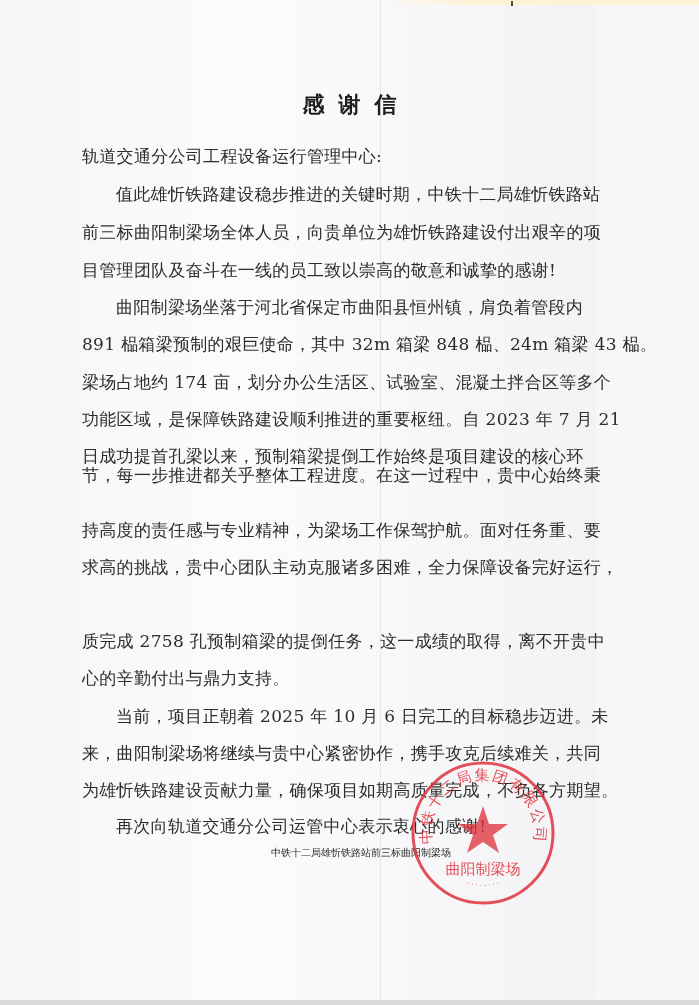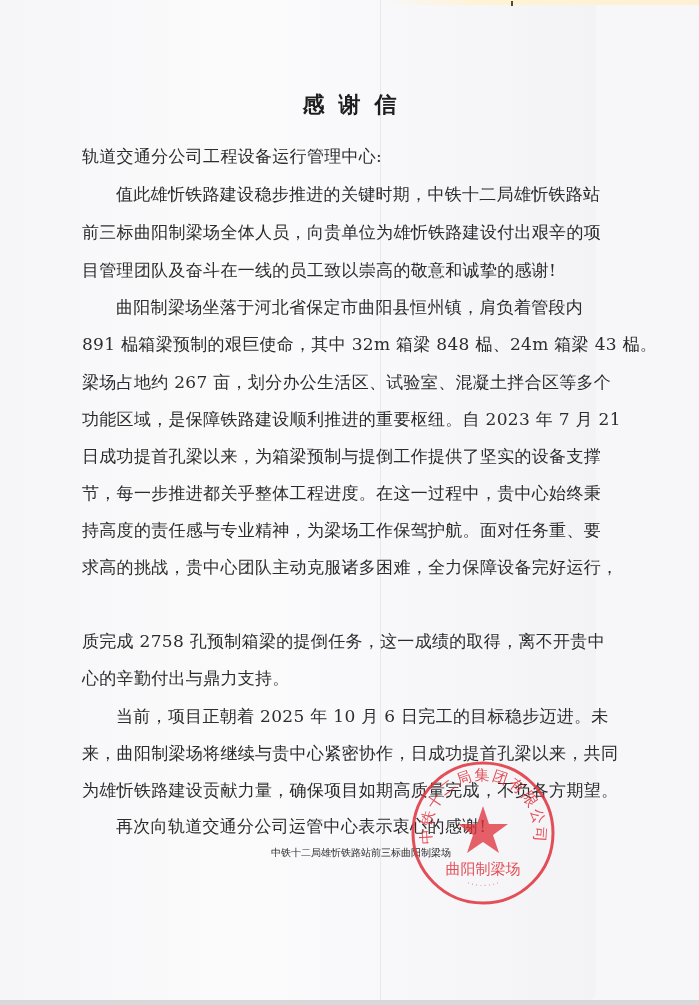--- a/index.html
+++ b/index.html
@@ -55,31 +55,31 @@
   <div class="title">感谢信</div>
 
   <div class="line" style="top:145px">轨道交通分公司工程设备运行管理中心:</div>
 
   <div class="line indent" style="top:183px">值此雄忻铁路建设稳步推进的关键时期，中铁十二局雄忻铁路站</div>
   <div class="line" style="top:221px">前三标曲阳制梁场全体人员，向贵单位为雄忻铁路建设付出艰辛的项</div>
   <div class="line" style="top:259px">目管理团队及奋斗在一线的员工致以崇高的敬意和诚挚的感谢!</div>
 
   <div class="line indent" style="top:296px">曲阳制梁场坐落于河北省保定市曲阳县恒州镇，肩负着管段内</div>
   <div class="line" style="top:333px">891  榀箱梁预制的艰巨使命，其中  32m 箱梁 848 榀、24m 箱梁 43 榀。</div>
-  <div class="line" style="top:371px">梁场占地约 267 亩，划分办公生活区、试验室、混凝土拌合区等多个</div>
+  <div class="line" style="top:371px">梁场占地约 174 亩，划分办公生活区、试验室、混凝土拌合区等多个</div>
   <div class="line" style="top:408px">功能区域，是保障铁路建设顺利推进的重要枢纽。自 2023 年 7 月 21</div>
-  <div class="line" style="top:445px">日成功提首孔梁以来，为箱梁预制与提倒工作提供了坚实的设备支撑</div>
-  <div class="line" style="top:482px">节，每一步推进都关乎整体工程进度。在这一过程中，贵中心始终秉</div>
+  <div class="line" style="top:445px">日成功提首孔梁以来，预制箱梁提倒工作始终是项目建设的核心环</div>
+  <div class="line" style="top:464px">节，每一步推进都关乎整体工程进度。在这一过程中，贵中心始终秉</div>
   <div class="line" style="top:519px">持高度的责任感与专业精神，为梁场工作保驾护航。面对任务重、要</div>
   <div class="line" style="top:556px">求高的挑战，贵中心团队主动克服诸多困难，全力保障设备完好运行，</div>
   <div class="line" style="top:630px">质完成 2758 孔预制箱梁的提倒任务，这一成绩的取得，离不开贵中</div>
   <div class="line" style="top:667px">心的辛勤付出与鼎力支持。</div>
 
   <div class="line indent" style="top:705px">当前，项目正朝着  2025 年 10 月 6 日完工的目标稳步迈进。未</div>
-  <div class="line" style="top:742px">来，曲阳制梁场将继续与贵中心紧密协作，日成功提首孔梁以来，共同</div>
+  <div class="line" style="top:742px">来，曲阳制梁场将继续与贵中心紧密协作，携手攻克后续难关，共同</div>
   <div class="line" style="top:779px">为雄忻铁路建设贡献力量，确保项目如期高质量完成，不负各方期望。</div>
 
   <div class="line indent" style="top:815px">再次向轨道交通分公司运管中心表示衷心的感谢!</div>
 
   <div class="sig" style="left:271px; top:846px">中铁十二局雄忻铁路站前三标曲阳制梁场</div>
 
   <svg class="stamp" viewBox="0 0 150 150">
     <defs>
       <path id="sealArc" d="M 25 88 A 52 52 0 1 1 125 88" fill="none"></path>
       <path id="sealArcBottom" d="M 42 118 A 52 52 0 0 0 108 118" fill="none"></path>

